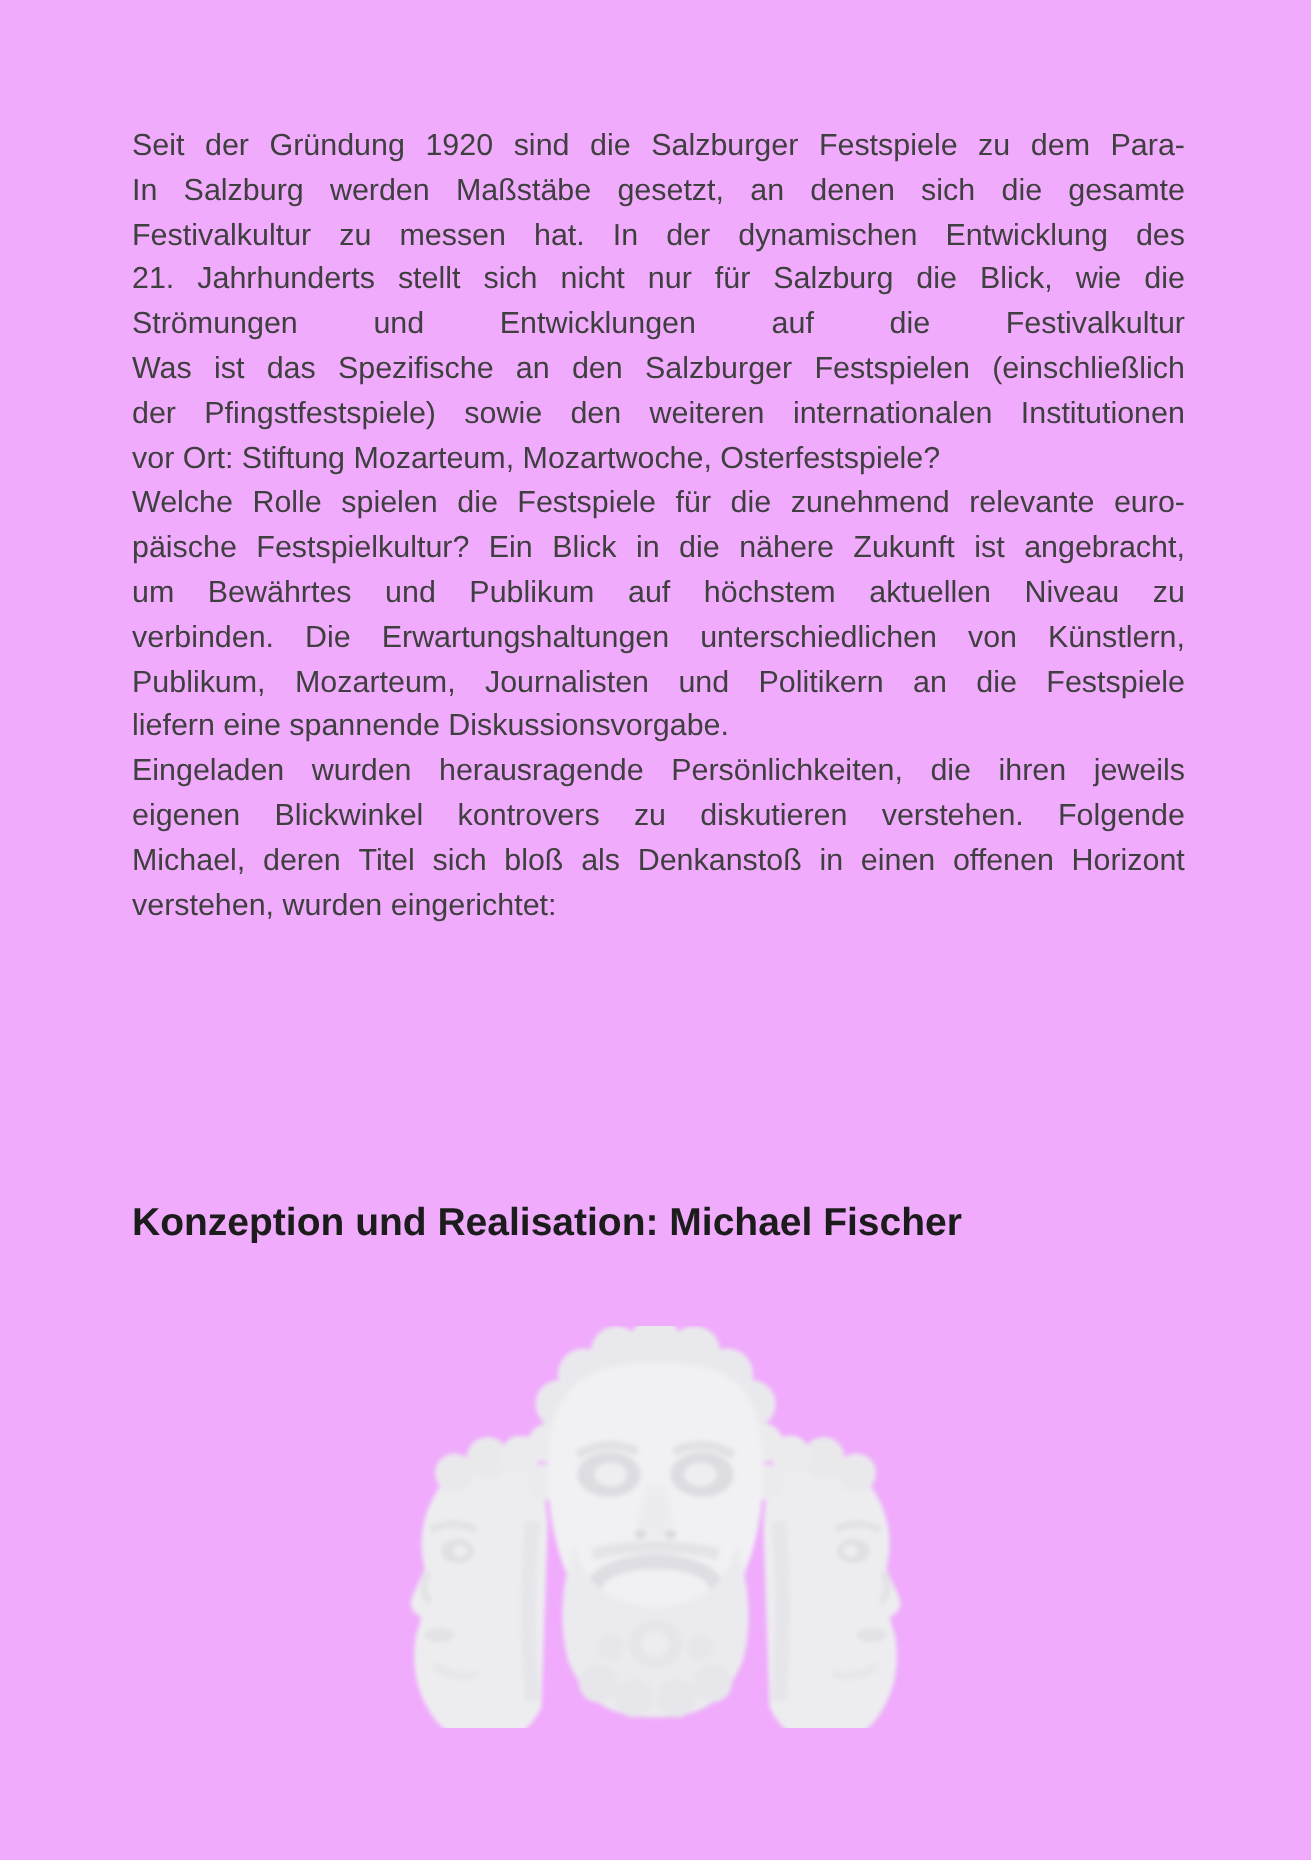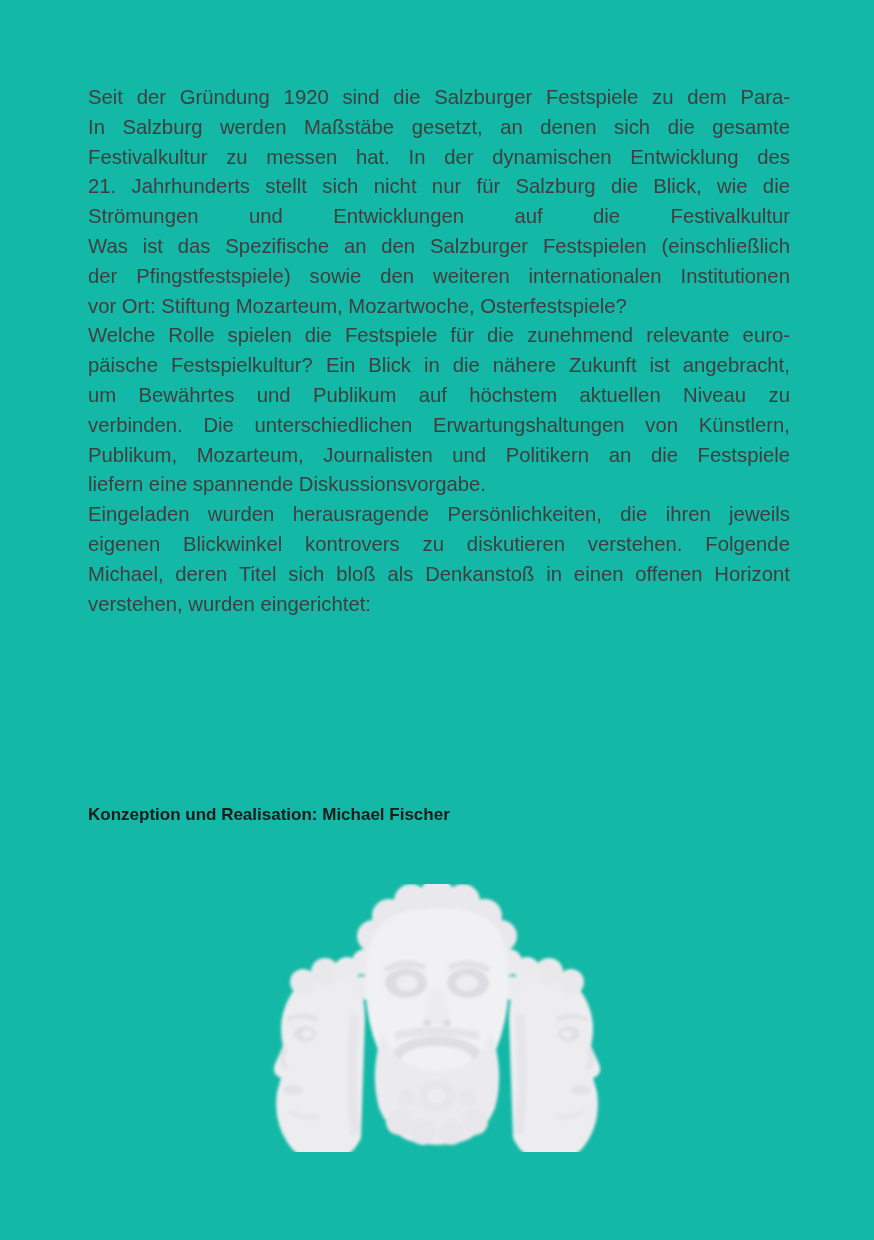--- a/index.html
+++ b/index.html
@@ -5,21 +5,21 @@
   * { margin: 0; padding: 0; box-sizing: border-box; }
   html, body { background: #ffffff; }
   body {
     font-family: "Liberation Sans", "DejaVu Sans", sans-serif;
     width: 874px;
   }
   .page {
     position: relative;
     width: 874px;
     height: 1240px;
-    background: #14b8a6;
+    background: #f0abfc;
     overflow: hidden;
   }
   .text-block {
     position: absolute;
     left: 88px;
     top: 83px;
     width: 702px;
     color: #3f3f3f;
     font-size: 20.3px;
   }
@@ -34,21 +34,21 @@
   .line.j {
     display: flex;
     justify-content: space-between;
   }
   .line.j span { flex: 0 0 auto; }
   .credit-line {
     position: absolute;
     left: 88px;
     top: 801px;
     width: 702px;
-    font-size: 17px;
+    font-size: 26px;
     font-weight: bold;
     color: #1c1c1c;
     line-height: 27px;
   }
   .masks-wrap {
     position: absolute;
     left: 261px;
     top: 884px;
     width: 352px;
     height: 268px;
@@ -177,22 +177,22 @@
           <span>Publikum</span>
           <span>auf</span>
           <span>höchstem</span>
           <span>aktuellen</span>
           <span>Niveau</span>
           <span>zu</span>
         </div>
         <div class="line j">
           <span>verbinden.</span>
           <span>Die</span>
+          <span>Erwartungshaltungen</span>
           <span>unterschiedlichen</span>
-          <span>Erwartungshaltungen</span>
           <span>von</span>
           <span>Künstlern,</span>
         </div>
         <div class="line j">
           <span>Publikum,</span>
           <span>Mozarteum,</span>
           <span>Journalisten</span>
           <span>und</span>
           <span>Politikern</span>
           <span>an</span>

